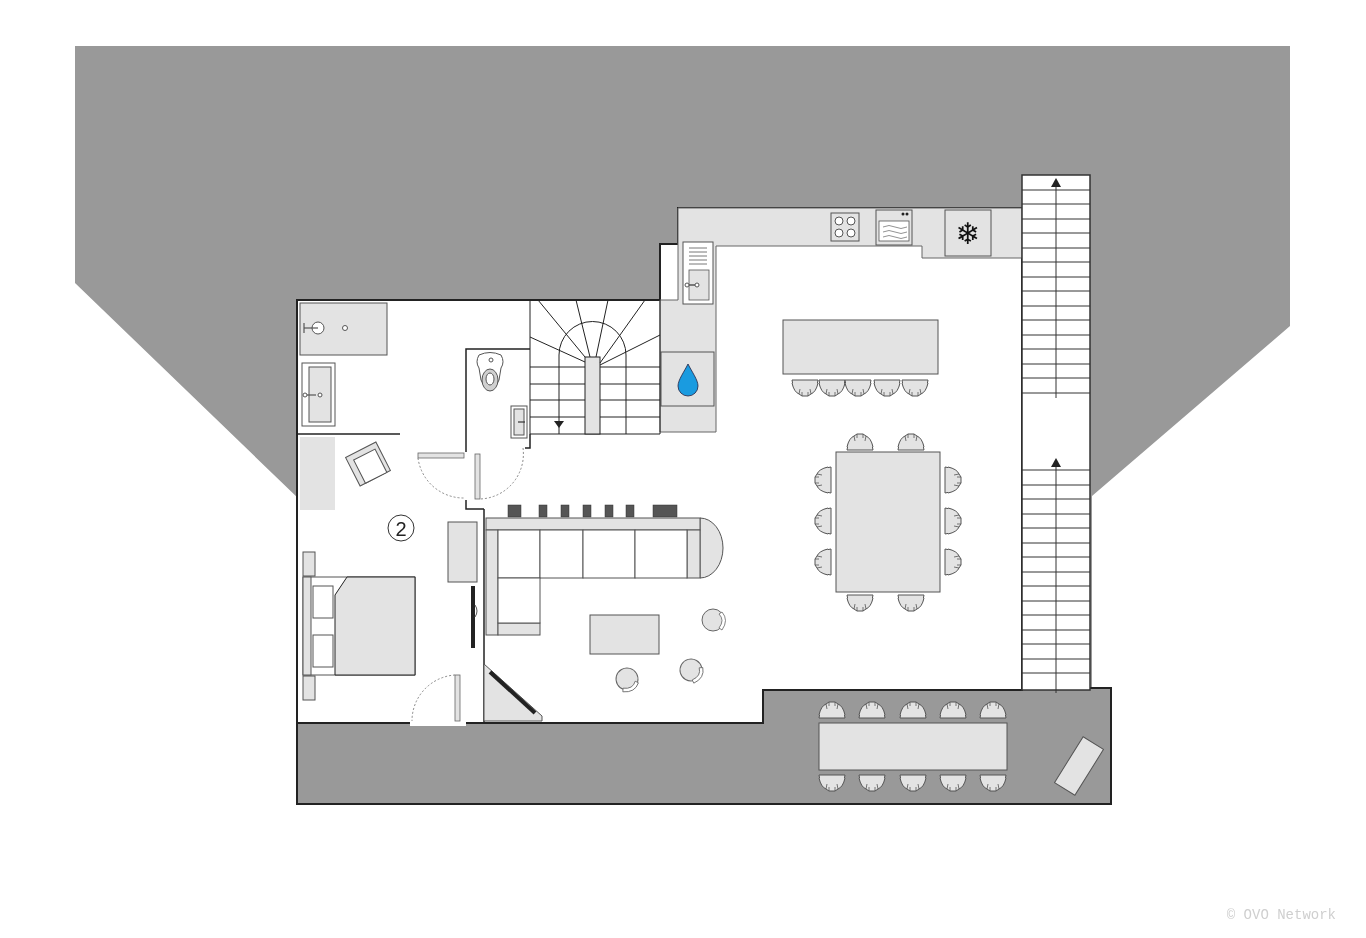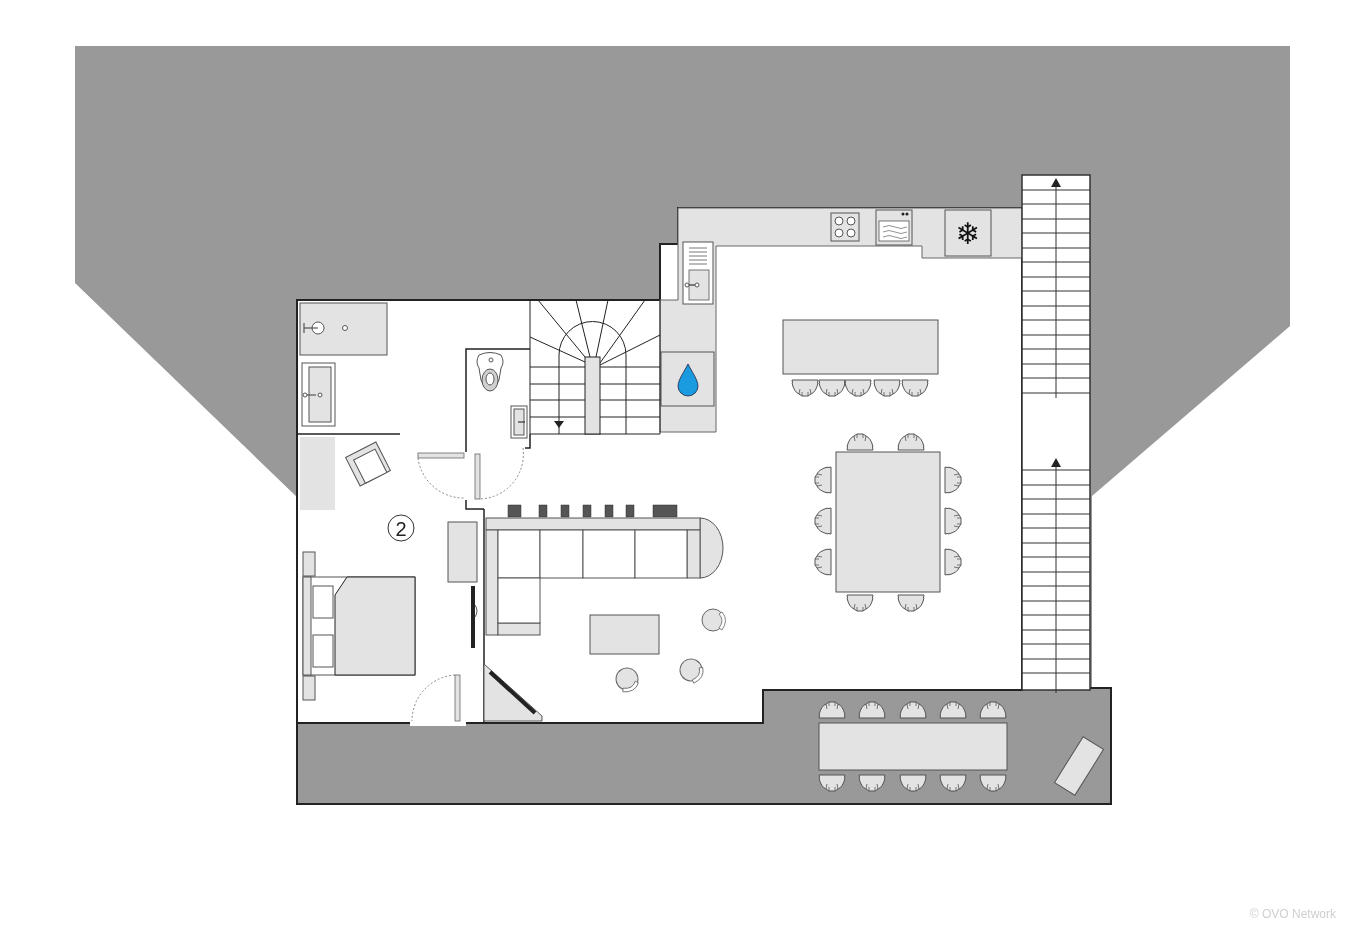--- a/index.html
+++ b/index.html
@@ -1,18 +1,18 @@
 <!DOCTYPE html>
 <html><head>
 <meta charset="utf-8">
 <style>
   html, body { margin:0; padding:0; background:#ffffff; }
   body { width:1366px; height:938px; position:relative; overflow:hidden; font-family:"Liberation Sans", sans-serif; }
   #plan { position:absolute; left:0; top:0; width:1366px; height:938px; }
-  .copyright { position:absolute; right:30px; top:907px; font-size:12px; color:#cfcfcf; font-family:Liberation Sans, sans-serif;margin-left:44px; }
+  .copyright { position:absolute; right:30px; top:907px; font-size:14px; color:#cfcfcf; font-family:Liberation Mono, monospace;margin-left:44px; }
   .room-label { font-family:"Liberation Sans", sans-serif; }
 </style>
 </head>
 <body>
 
 <svg id="plan" viewBox="0 0 1366 938" xmlns="http://www.w3.org/2000/svg">
   <defs>
 
     <g id="chair-down">
       <path d="M-13,0 A13,13 0 0 0 13,0 Z" fill="#e3e3e3" stroke="#555" stroke-width="1"></path>

